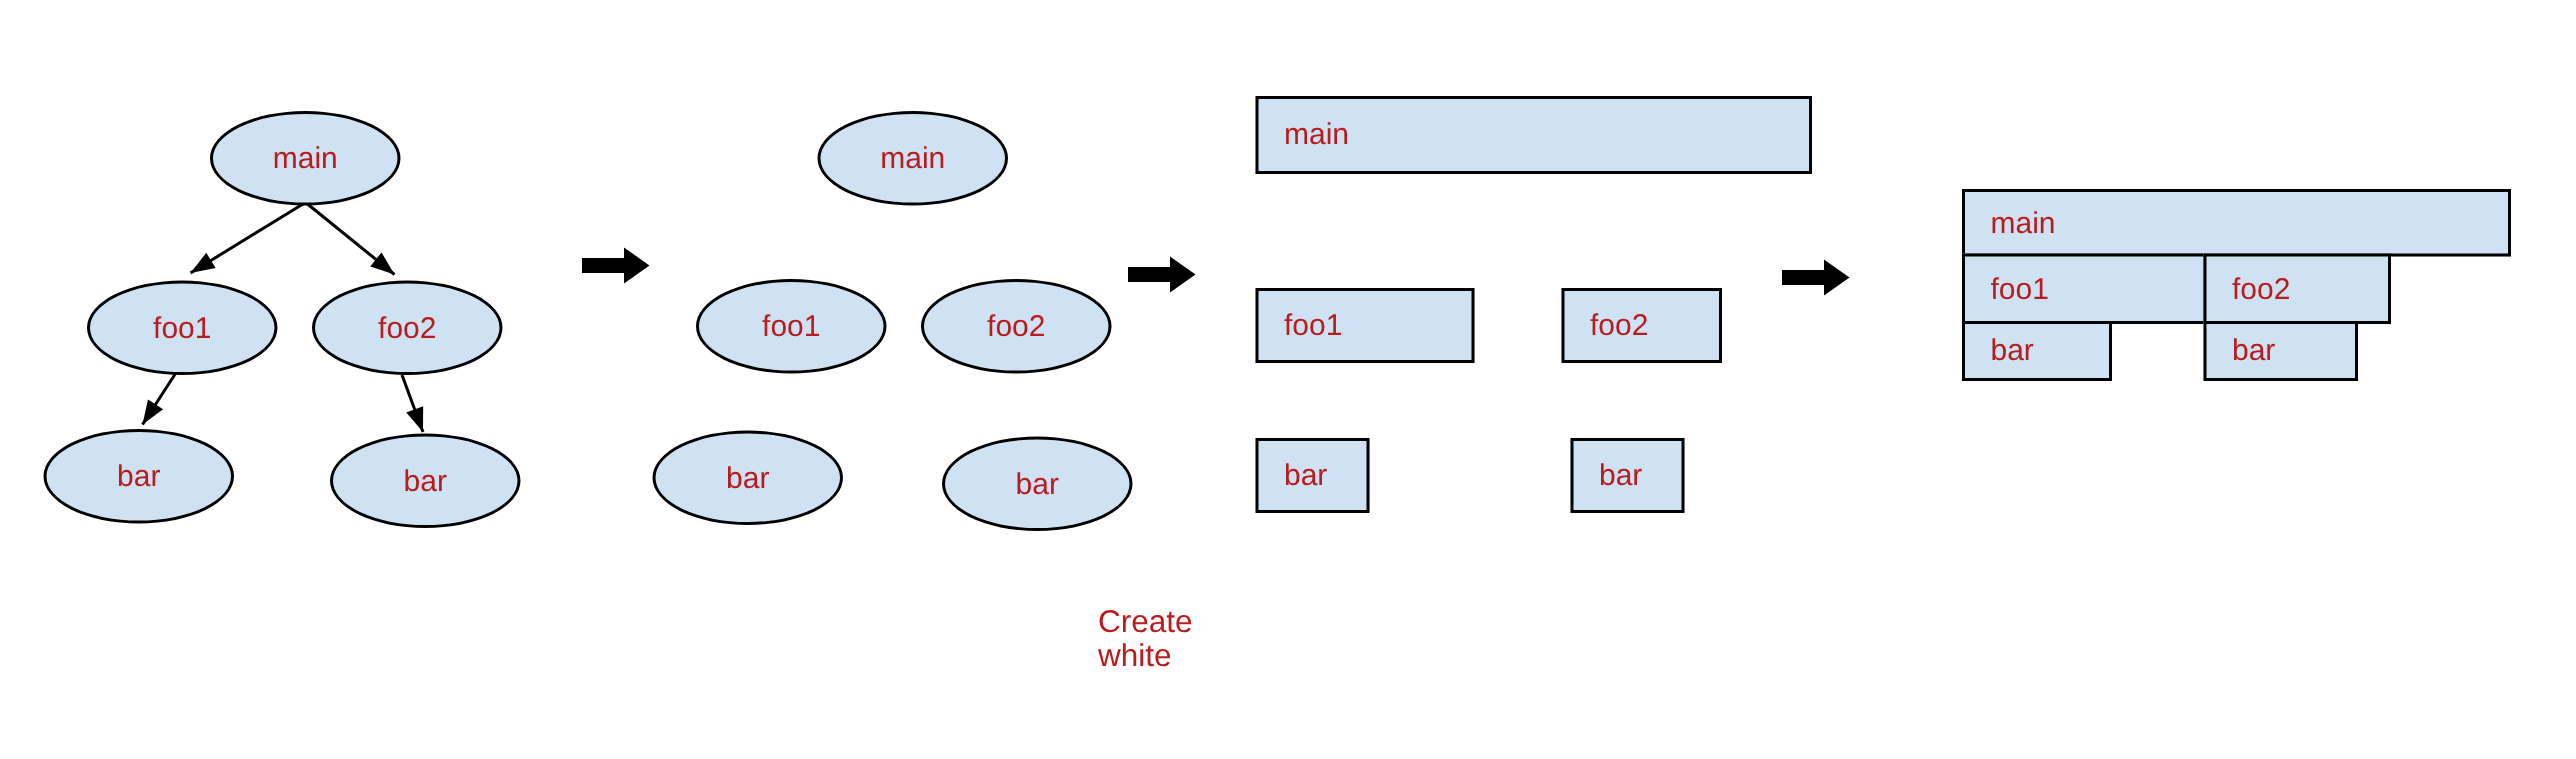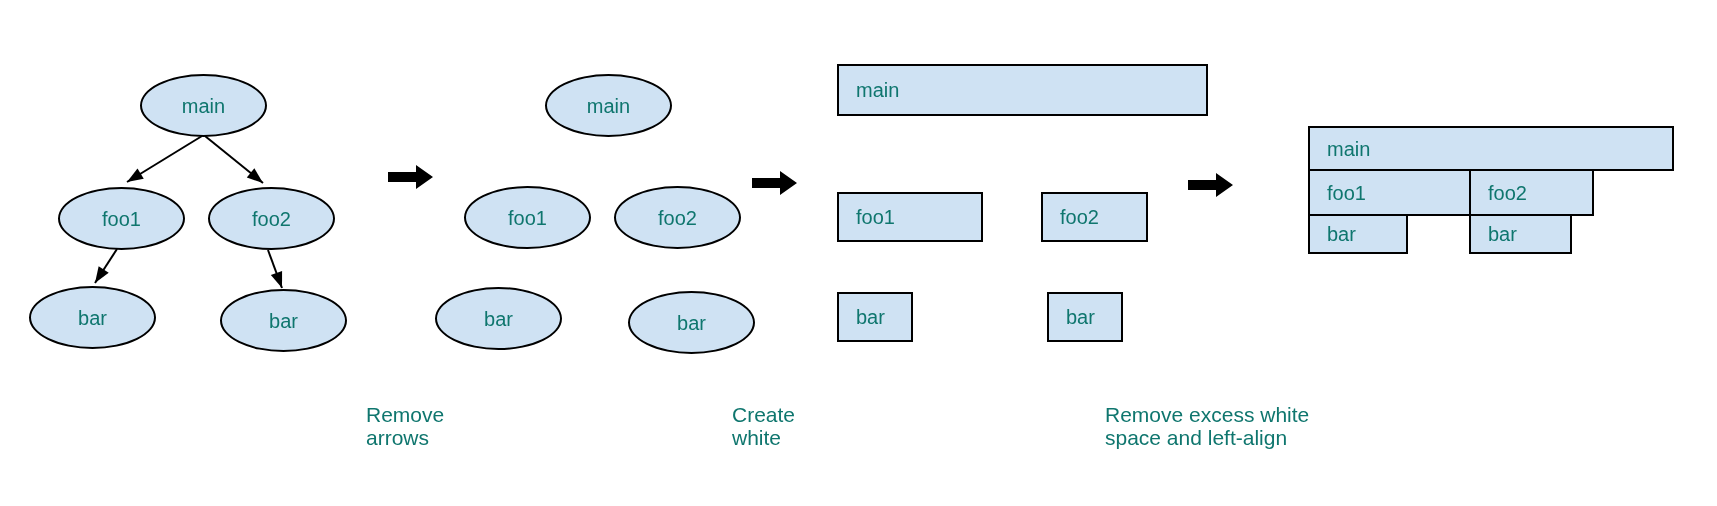--- a/index.html
+++ b/index.html
@@ -3,21 +3,21 @@
 <meta charset="utf-8">
 <title>Diagram</title>
 <style>
   html, body { margin: 0; padding: 0; background: #ffffff; }
   .canvas {
     position: relative;
     width: 1717px;
     height: 506px;
     background: #ffffff;
     font-family: "Liberation Sans", "DejaVu Sans", sans-serif;
-    color: #0f766e;
+    color: #b91c1c;
     overflow: hidden;
   }
   .edges {
     position: absolute;
     left: 0; top: 0;
     width: 1717px; height: 506px;
     pointer-events: none;
   }
   .node {
     position: absolute;
@@ -135,20 +135,16 @@
   <div class="node frame" style="left:1469px;top:169px;width:125px;height:47px">
     <span>foo2</span>
   </div>
   <div class="node frame" style="left:1308px;top:214px;width:100px;height:40px">
     <span>bar</span>
   </div>
   <div class="node frame" style="left:1469px;top:214px;width:103px;height:40px">
     <span>bar</span>
   </div>
 
-  <div class="caption" style="left:366px;top:403px">Remove
-arrows</div>
   <div class="caption" style="left:732px;top:403px">Create
 white</div>
-  <div class="caption" style="left:1105px;top:403px">Remove excess white
-space and left-align</div>
 
 </div>
 
 </body></html>

